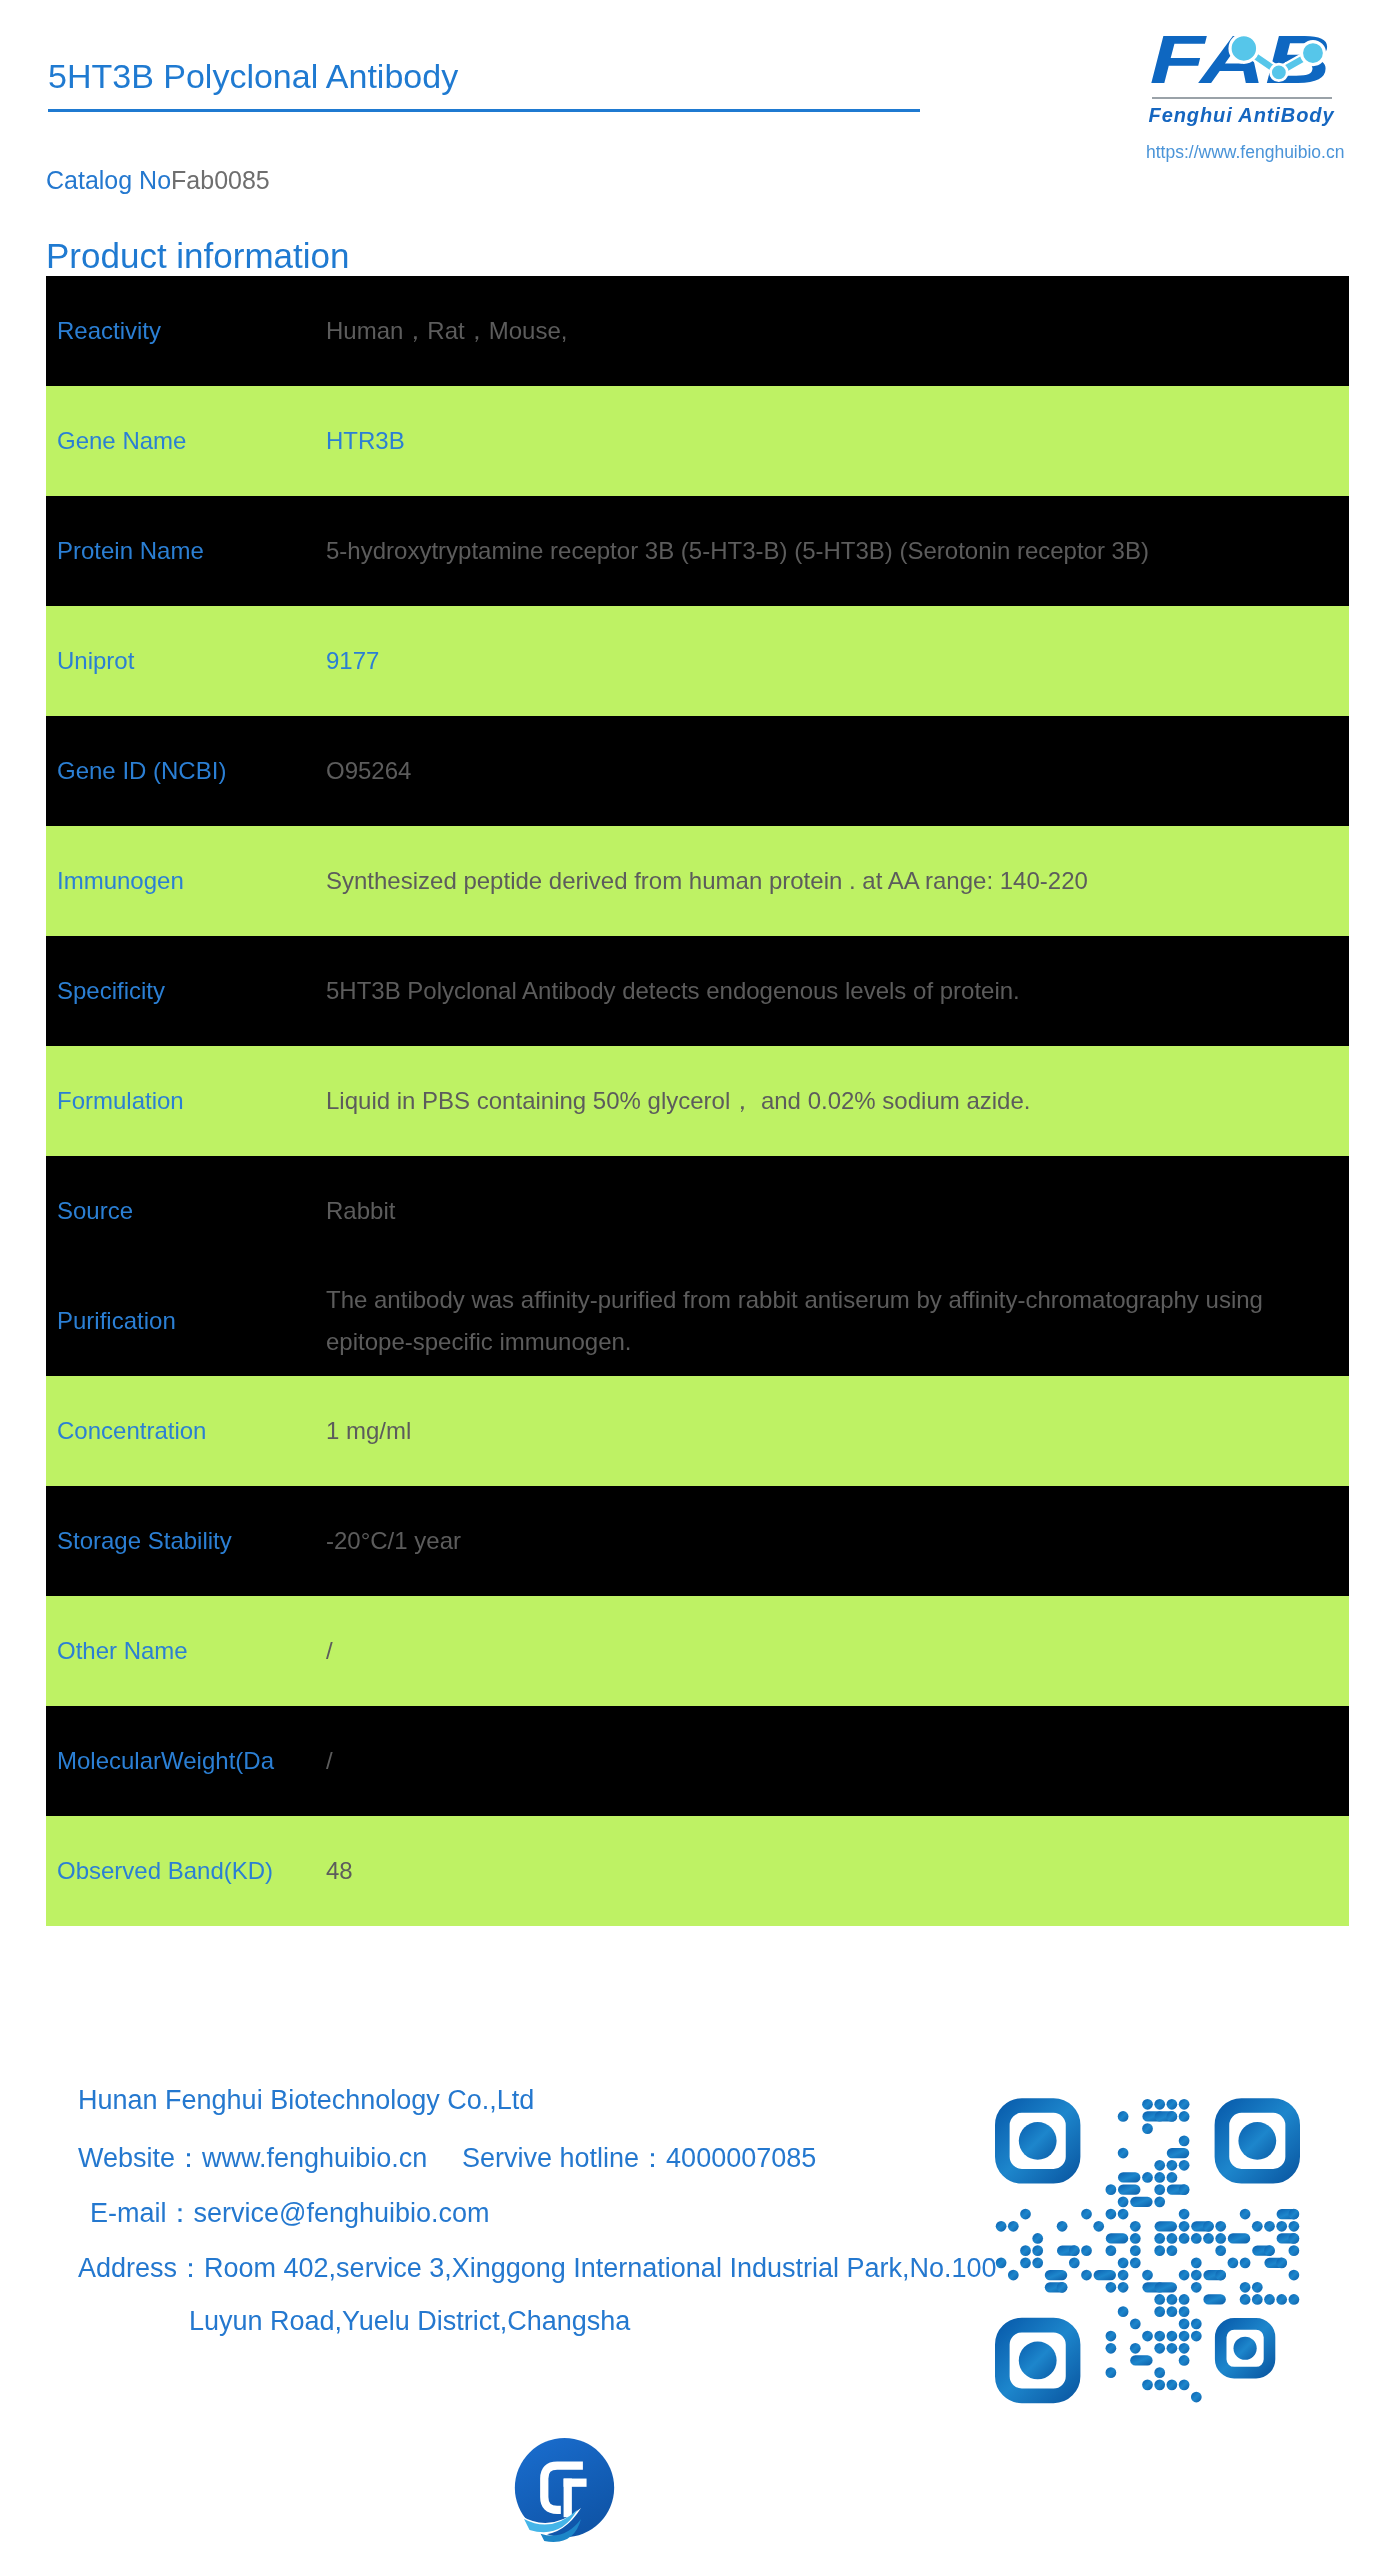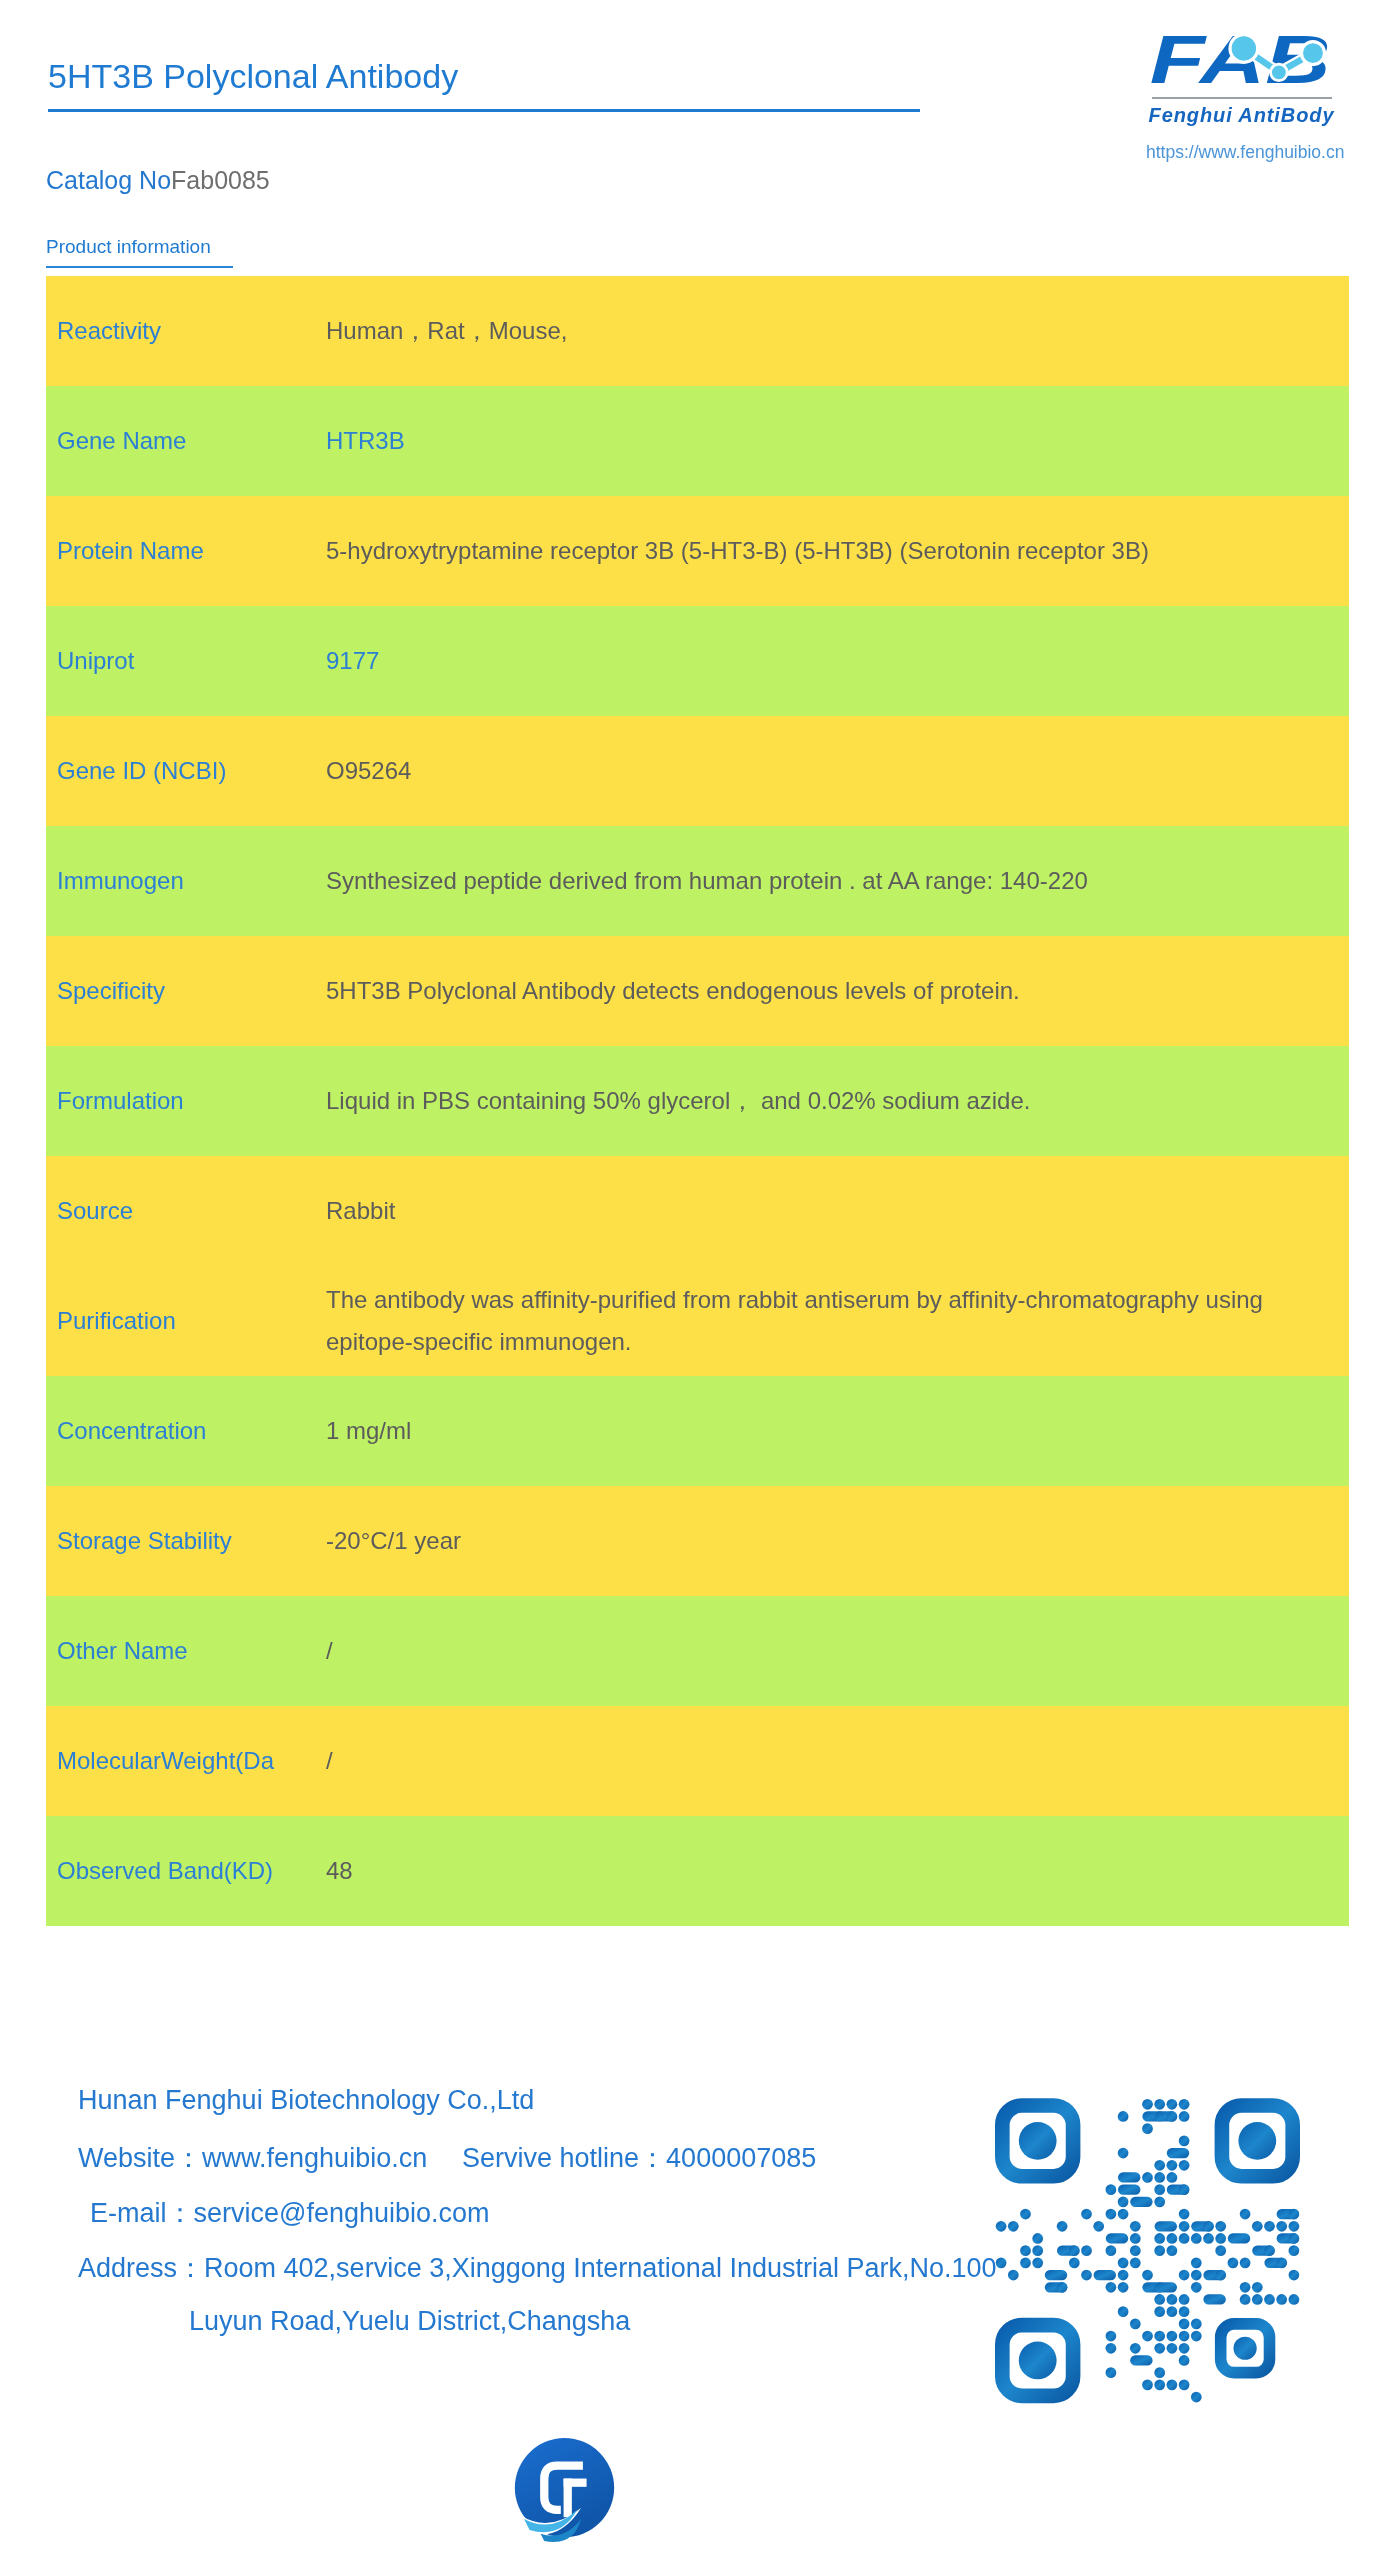--- a/index.html
+++ b/index.html
@@ -12,26 +12,26 @@
   #title-underline{left:48px;top:109px;width:872px;height:2.8px;background:#1f7ad1;}
   #logo-block{left:1146px;top:28px;width:191px;text-align:center;}
   #fab-divider{width:180px;height:1.8px;background:#9aa2a8;margin:2.8px auto 5.5px auto;}
   #brand-subtitle{font-size:20px;font-weight:bold;font-style:italic;color:#1566c0;letter-spacing:0.9px;white-space:nowrap;}
   #brand-url{font-size:17.5px;color:#4a94d8;margin-top:14.7px;white-space:nowrap;}
 
   #catalog-line{left:46px;top:166px;font-size:25px;}
   #catalog-label{color:#2478cf;}
   #catalog-value{color:#6e6e6e;}
 
-  #section-heading{left:46px;top:236px;font-size:19px;color:#1f7ad1;
+  #section-heading{left:46px;top:236px;font-size:35px;color:#1f7ad1;
                    padding:0 22px 8.3px 0;border-bottom:2.8px solid #2a85d8;}
 
   
   #product-table{left:46px;top:276px;width:1303px;}
-  .trow{display:flex;align-items:center;height:110px;font-size:24px;background:#fde047;}
+  .trow{display:flex;align-items:center;height:110px;font-size:24px;background:#000000;}
   .trow.alt{background:#bef264;}
   .rlabel{width:269px;padding-left:11px;color:#2b7fd4;flex:none;}
   .rvalue{flex:1;color:#5c5c5c;line-height:42px;padding-right:22px;}
   .rvalue.blue{color:#2b7fd4;}
 
   
   .fline{position:absolute;left:78px;font-size:27px;color:#2478cf;white-space:nowrap;}
   #f-company{top:2085px;}
   #f-website{top:2140px;}
   #f-hotline{position:absolute;left:384px;top:0;}

